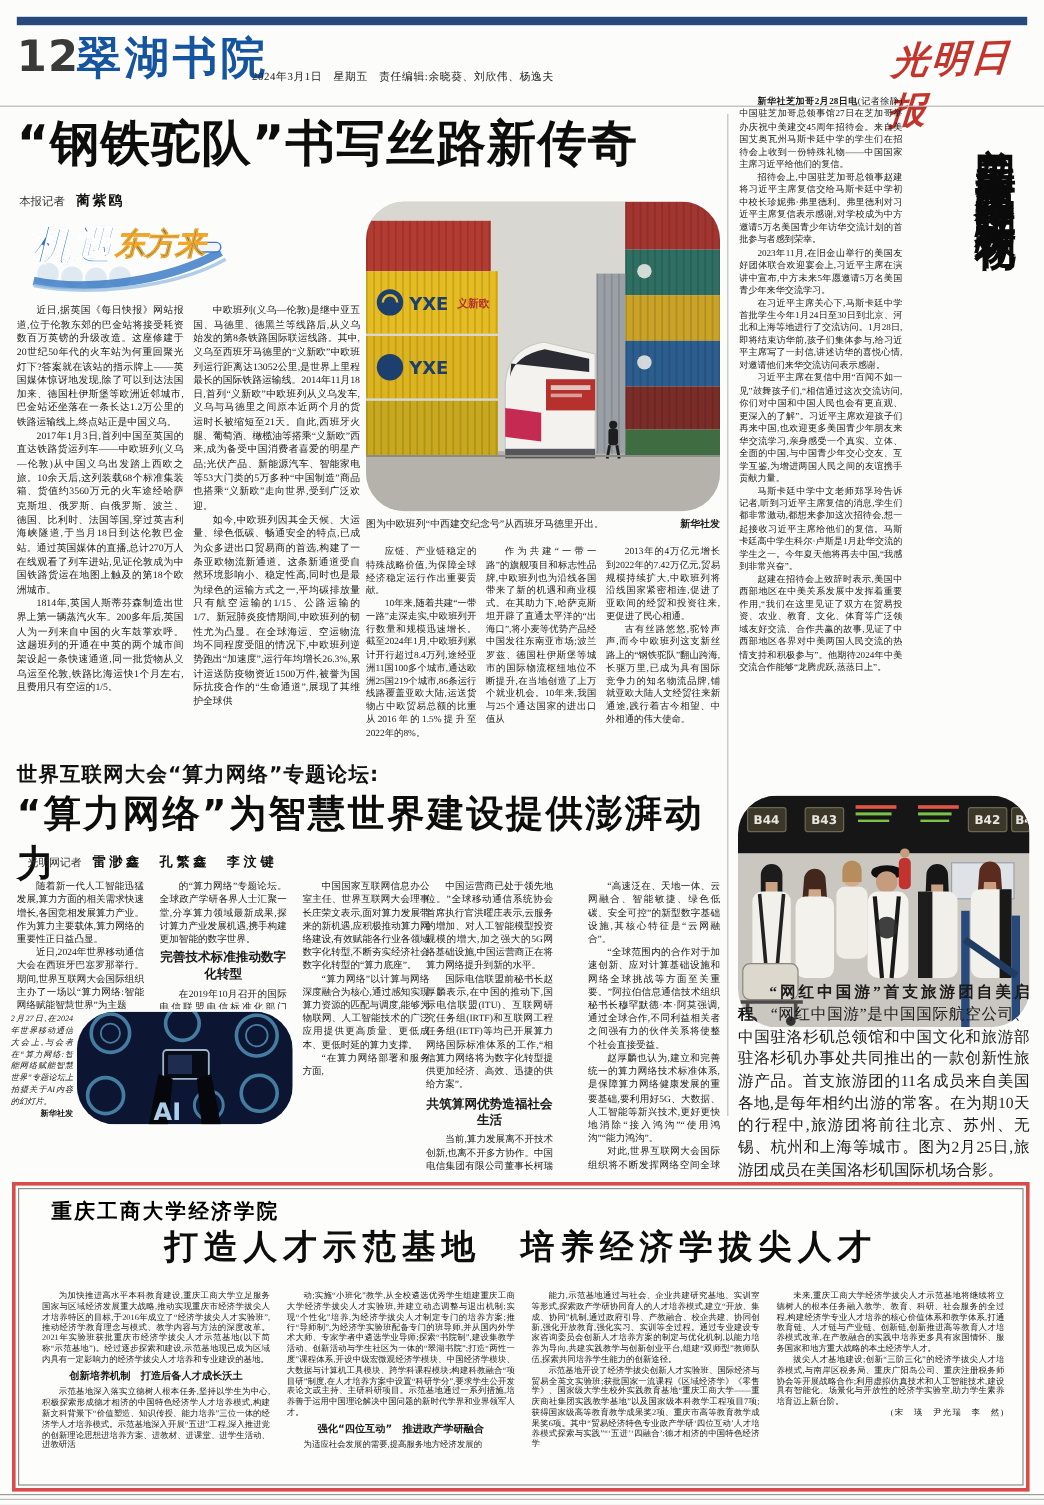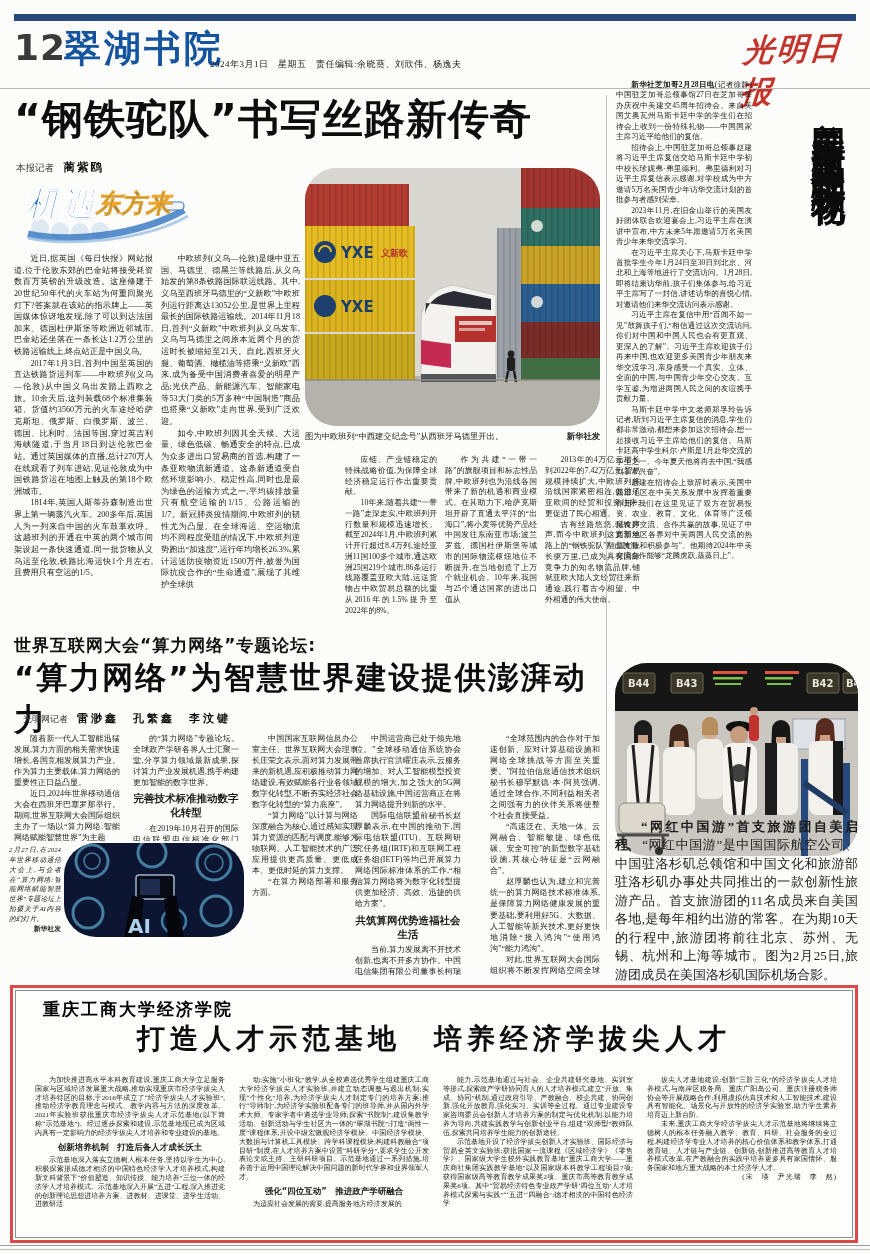--- a/index.html
+++ b/index.html
@@ -15,21 +15,21 @@
   .paper{left:742px;top:28px;font-size:31px;font-weight:bold;color:#c2342c;
          font-style:italic;transform:skewX(-6deg) rotate(-2deg);letter-spacing:2px;}
   .hrule1{left:0;top:88px;width:870px;height:1px;background:#b9b9b6;}
   
   .h1{left:14px;top:97px;width:585px;font-size:41px;font-weight:bold;color:#0d0d0d;letter-spacing:1px;line-height:1.1;}
   .byline1{left:16px;top:160px;font-size:9.5px;color:#333;}
   .byline1 b{font-size:11.5px;color:#111;letter-spacing:2px;}
   .col{position:absolute;text-align:justify;overflow:hidden;}
   .col p{margin:0;text-indent:2em;}
   .lcolA{font-size:8.2px;line-height:1.42;}
-  .lcolB{font-size:7.8px;line-height:1.38;margin-left:40px;}
+  .lcolB{font-size:7.8px;line-height:1.38;}
   .scol{font-size:7.6px;line-height:1.38;}
   .fcol{font-size:8px;line-height:1.38;}
   .pcol{font-size:7px;line-height:1.26;}
   .caption{font-size:8.3px;color:#222;}
   .credit{font-weight:bold;white-space:nowrap;}
   .vline{width:1px;background:#c0c0bd;}
   
   .vhead{left:770px;top:96px;height:560px;width:78px;writing-mode:vertical-rl;
          font-size:34px;font-weight:bold;color:#0b0b0b;letter-spacing:5px;line-height:1.15;text-align:justify;}
   
@@ -215,22 +215,22 @@
     <p>“算力网络”以计算与网络深度融合为核心,通过感知实现算力资源的匹配与调度,能够为物联网、人工智能技术的广泛应用提供更高质量、更低成本、更低时延的算力支撑。</p>
     <p>“在算力网络部署和服务方面,</p>
   </div>
   <div class="abs col fcol" style="left:355px;top:733px;width:106px;height:242px;">
     <p>中国运营商已处于领先地位。”全球移动通信系统协会首席执行官洪曜庄表示,云服务的增加、对人工智能模型投资规模的增大,加之强大的5G网络基础设施,中国运营商正在将算力网络提升到新的水平。</p>
     <p>国际电信联盟前秘书长赵厚麟表示,在中国的推动下,国际电信联盟(ITU)、互联网研究任务组(IRTF)和互联网工程任务组(IETF)等均已开展算力网络国际标准体系的工作,“相信算力网络将为数字化转型提供更加经济、高效、迅捷的供给方案”。</p>
     <p class="subhead">共筑算网优势造福社会生活</p>
     <p>当前,算力发展离不开技术创新,也离不开多方协作。中国电信集团有限公司董事长柯瑞文认为,随着云和网的连接越来越紧密并朝着智能化方向演进,我们需要建设</p>
   </div>
   <div class="abs col fcol" style="left:490px;top:733px;width:110px;height:242px;">
+    <p>“高速泛在、天地一体、云网融合、智能敏捷、绿色低碳、安全可控”的新型数字基础设施,其核心特征是“云网融合”。</p>
     <p>“全球范围内的合作对于加速创新、应对计算基础设施和网络全球挑战等方面至关重要。”阿拉伯信息通信技术组织秘书长穆罕默德·本·阿莫强调,通过全球合作,不同利益相关者之间强有力的伙伴关系将使整个社会直接受益。</p>
-    <p>“高速泛在、天地一体、云网融合、智能敏捷、绿色低碳、安全可控”的新型数字基础设施,其核心特征是“云网融合”。</p>
     <p>赵厚麟也认为,建立和完善统一的算力网络技术标准体系,是保障算力网络健康发展的重要基础,要利用好5G、大数据、人工智能等新兴技术,更好更快地消除“接入鸿沟”“使用鸿沟”“能力鸿沟”。</p>
     <p>对此,世界互联网大会国际组织将不断发挥网络空间全球交流合作平台的作用,凝聚数字领域发展共识,推动构建网络空间命运共同体迈向新阶段。</p>
   </div>
 
   <div class="abs fcap" style="left:9px;top:845px;width:52px;height:94px;">
     <span>2月27日,在2024年世界移动通信大会上,与会者在“算力网络:智能网络赋能智慧世界”专题论坛上拍摄关于AI内容的幻灯片。</span>
     <span class="credit">新华社发</span>
   </div>
 
   <div class="abs photo-frame" style="left:64px;top:843px;width:180px;height:94px;">
@@ -348,22 +348,22 @@
     <div class="col pcol" style="left:226px;top:88px;width:190px;height:150px;">
       <p>动;实施“小班化”教学,从全校遴选优秀学生组建重庆工商大学经济学拔尖人才实验班,并建立动态调整与退出机制;实现“个性化”培养,为经济学拔尖人才制定专门的培养方案;推行“导师制”,为经济学实验班配备专门的班导师,并从国内外学术大师、专家学者中遴选学业导师;探索“书院制”,建设集教学活动、创新活动与学生社区为一体的“翠湖书院”;打造“两性一度”课程体系,开设中级宏微观经济学模块、中国经济学模块、大数据与计算机工具模块、跨学科课程模块;构建科教融合“项目研”制度,在人才培养方案中设置“科研学分”,要求学生公开发表论文或主持、主研科研项目。示范基地通过一系列措施,培养善于运用中国理论解决中国问题的新时代学界和业界领军人才。</p>
       <p class="p-sub">强化“四位互动”　推进政产学研融合</p>
       <p>为适应社会发展的需要,提高服务地方经济发展的</p>
     </div>
     <div class="col pcol" style="left:430px;top:88px;width:190px;height:150px;">
       <p>能力,示范基地通过与社会、企业共建研究基地、实训室等形式,探索政产学研协同育人的人才培养模式,建立“开放、集成、协同”机制,通过政府引导、产教融合、校企共建、协同创新,强化开放教育,强化实习、实训等全过程。通过专业建设专家咨询委员会创新人才培养方案的制定与优化机制,以能力培养为导向,共建实践教学与创新创业平台,组建“双师型”教师队伍,探索共同培养学生能力的创新途径。</p>
       <p>示范基地开设了经济学拔尖创新人才实验班、国际经济与贸易全英文实验班;获批国家一流课程《区域经济学》《零售学》、国家级大学生校外实践教育基地“重庆工商大学——重庆商社集团实践教学基地”以及国家级本科教学工程项目7项;获得国家级高等教育教学成果奖2项、重庆市高等教育教学成果奖6项。其中“贸易经济特色专业政产学研‘四位互动’人才培养模式探索与实践”“‘五进’‘四融合’:德才相济的中国特色经济学</p>
     </div>
     <div class="col pcol" style="left:634px;top:88px;width:190px;height:150px;">
+      <p>未来,重庆工商大学经济学拔尖人才示范基地将继续将立德树人的根本任务融入教学、教育、科研、社会服务的全过程,构建经济学专业人才培养的核心价值体系和教学体系,打通教育链、人才链与产业链、创新链,创新推进高等教育人才培养模式改革,在产教融合的实践中培养更多具有家国情怀、服务国家和地方重大战略的本土经济学人才。</p>
       <p>拔尖人才基地建设;创新“三阶三化”的经济学拔尖人才培养模式,与南岸区税务局、重庆广阳岛公司、重庆注册税务师协会等开展战略合作;利用虚拟仿真技术和人工智能技术,建设具有智能化、场景化与开放性的经济学实验室,助力学生素养培育迈上新台阶。</p>
-      <p>未来,重庆工商大学经济学拔尖人才示范基地将继续将立德树人的根本任务融入教学、教育、科研、社会服务的全过程,构建经济学专业人才培养的核心价值体系和教学体系,打通教育链、人才链与产业链、创新链,创新推进高等教育人才培养模式改革,在产教融合的实践中培养更多具有家国情怀、服务国家和地方重大战略的本土经济学人才。</p>
       <p class="attr">(宋　瑛　尹光瑞　李　然)</p>
     </div>
   </div>
 
   <div class="abs frule1"></div>
   <div class="abs frule2"></div>
 
 </div>
 
 </body></html>

